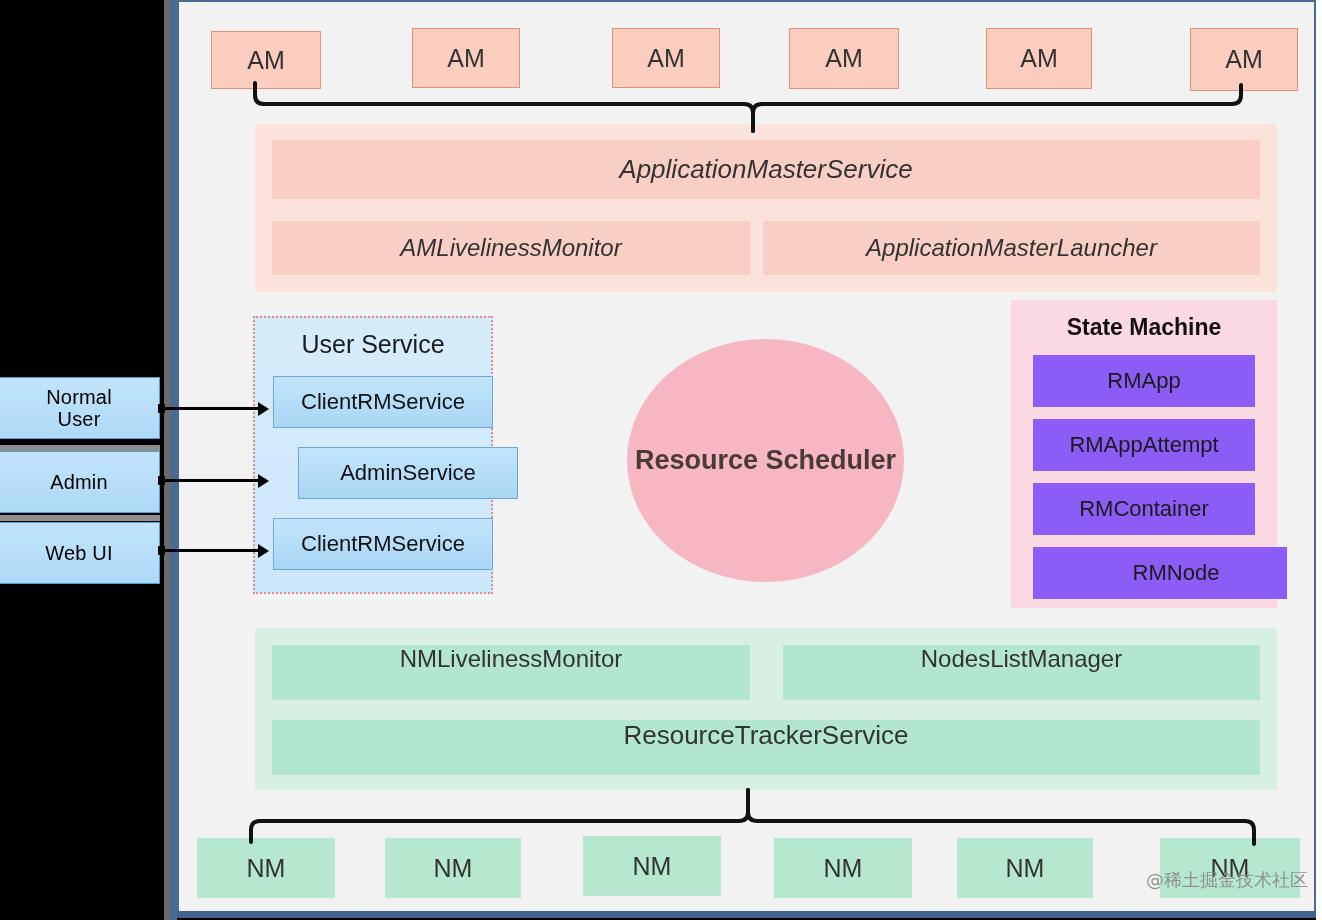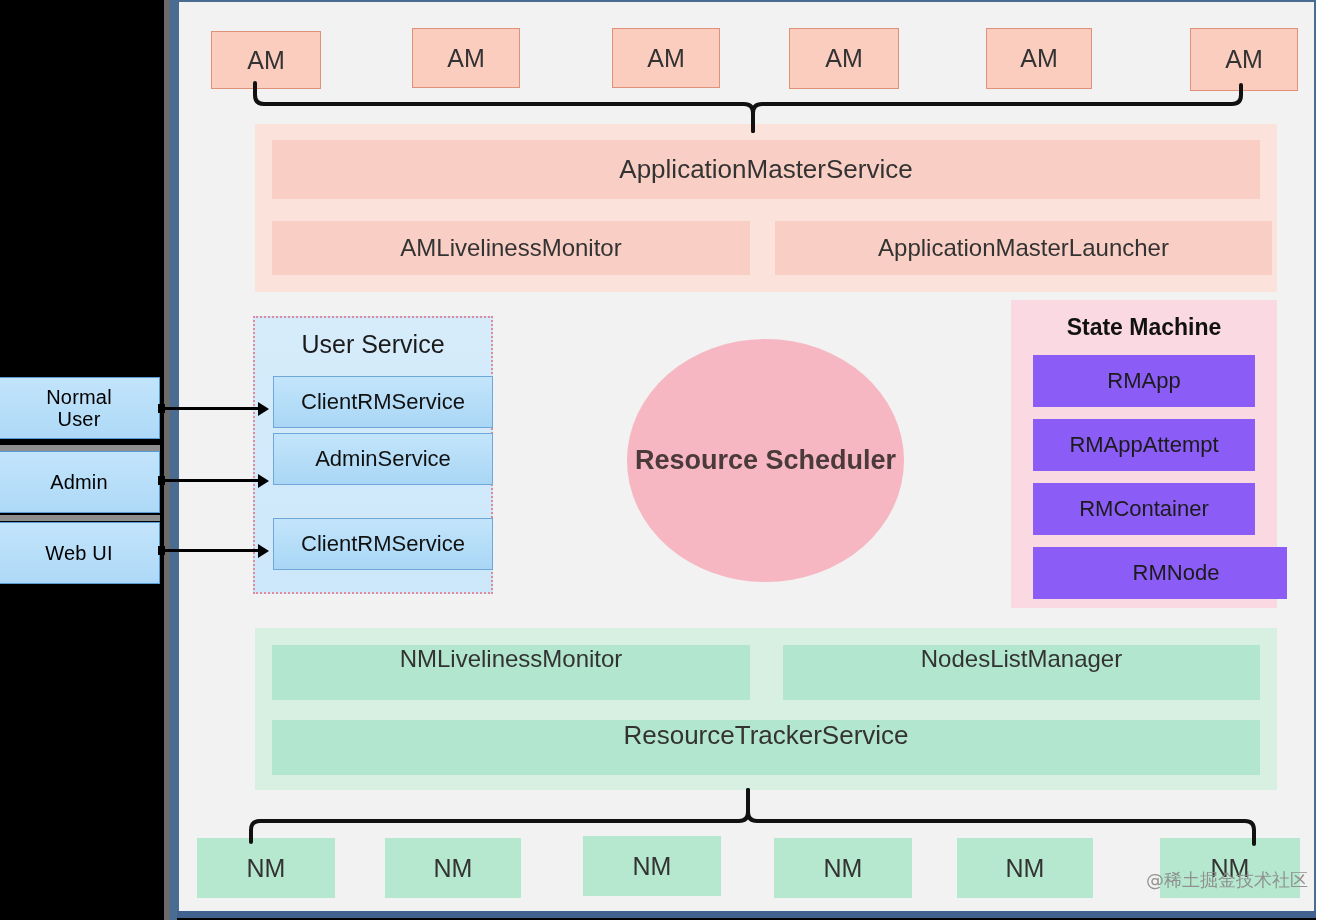--- a/index.html
+++ b/index.html
@@ -79,24 +79,25 @@
   
   #ams-panel{
     position:absolute;left:255px;top:124px;width:1022px;height:168px;
     background:#fbe3dc;
   }
   .ams-inner{
     position:absolute;
     background:#f9cfc5;
     display:flex;align-items:center;justify-content:center;
     color:#333333;
+    font-style:italic;
   }
   #ams-title-box{left:17px;top:16px;width:988px;height:59px;font-size:26px;}
   #am-liveliness-box{left:17px;top:97px;width:478px;height:54px;font-size:24px;}
-  #am-launcher-box{left:508px;top:97px;width:497px;height:54px;font-size:24px;margin-left:12px;}
+  #am-launcher-box{left:508px;top:97px;width:497px;height:54px;font-size:24px;}
 
   
   #user-service-group{
     position:absolute;left:253px;top:316px;width:240px;height:278px;
     background:linear-gradient(180deg,#d6ecfb 0%,#cde7fa 100%);
     border:2px dotted #e08a9a;
     box-sizing:border-box;
     text-decoration:underline;
   }
   #user-service-title{
@@ -105,21 +106,21 @@
   }
   .svc-box{
     position:absolute;left:18px;width:220px;height:52px;
     background:linear-gradient(180deg,#c3e5fb 0%,#a9d6f5 100%);
     border:1px solid #6fa8d8;
     box-sizing:border-box;
     display:flex;align-items:center;justify-content:center;
     font-size:22px;color:#111;
   }
   #svc-clientrm-1{top:58px;}
-  #svc-admin{top:115px;}
+  #svc-admin{top:129px;margin-left:25px;}
   #svc-clientrm-2{top:200px;}
 
   
   .arrow-line{
     position:absolute;height:3px;background:#000000;
   }
   .arrow-head{
     position:absolute;width:0;height:0;
     border-top:7px solid transparent;
     border-bottom:7px solid transparent;

